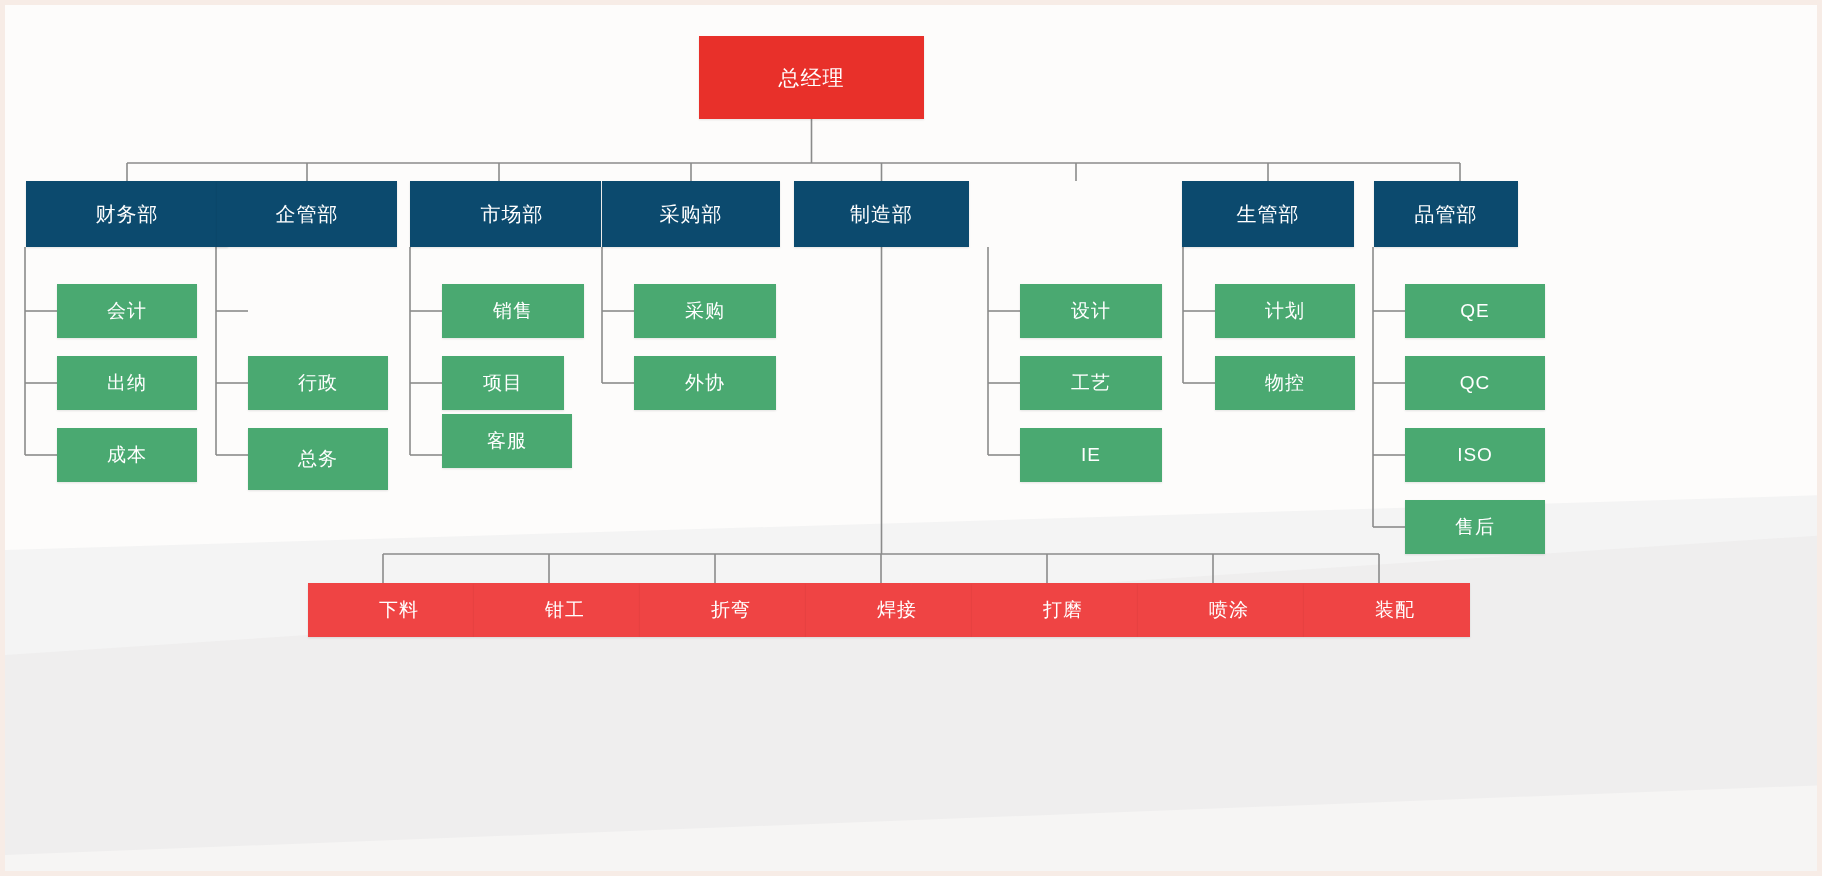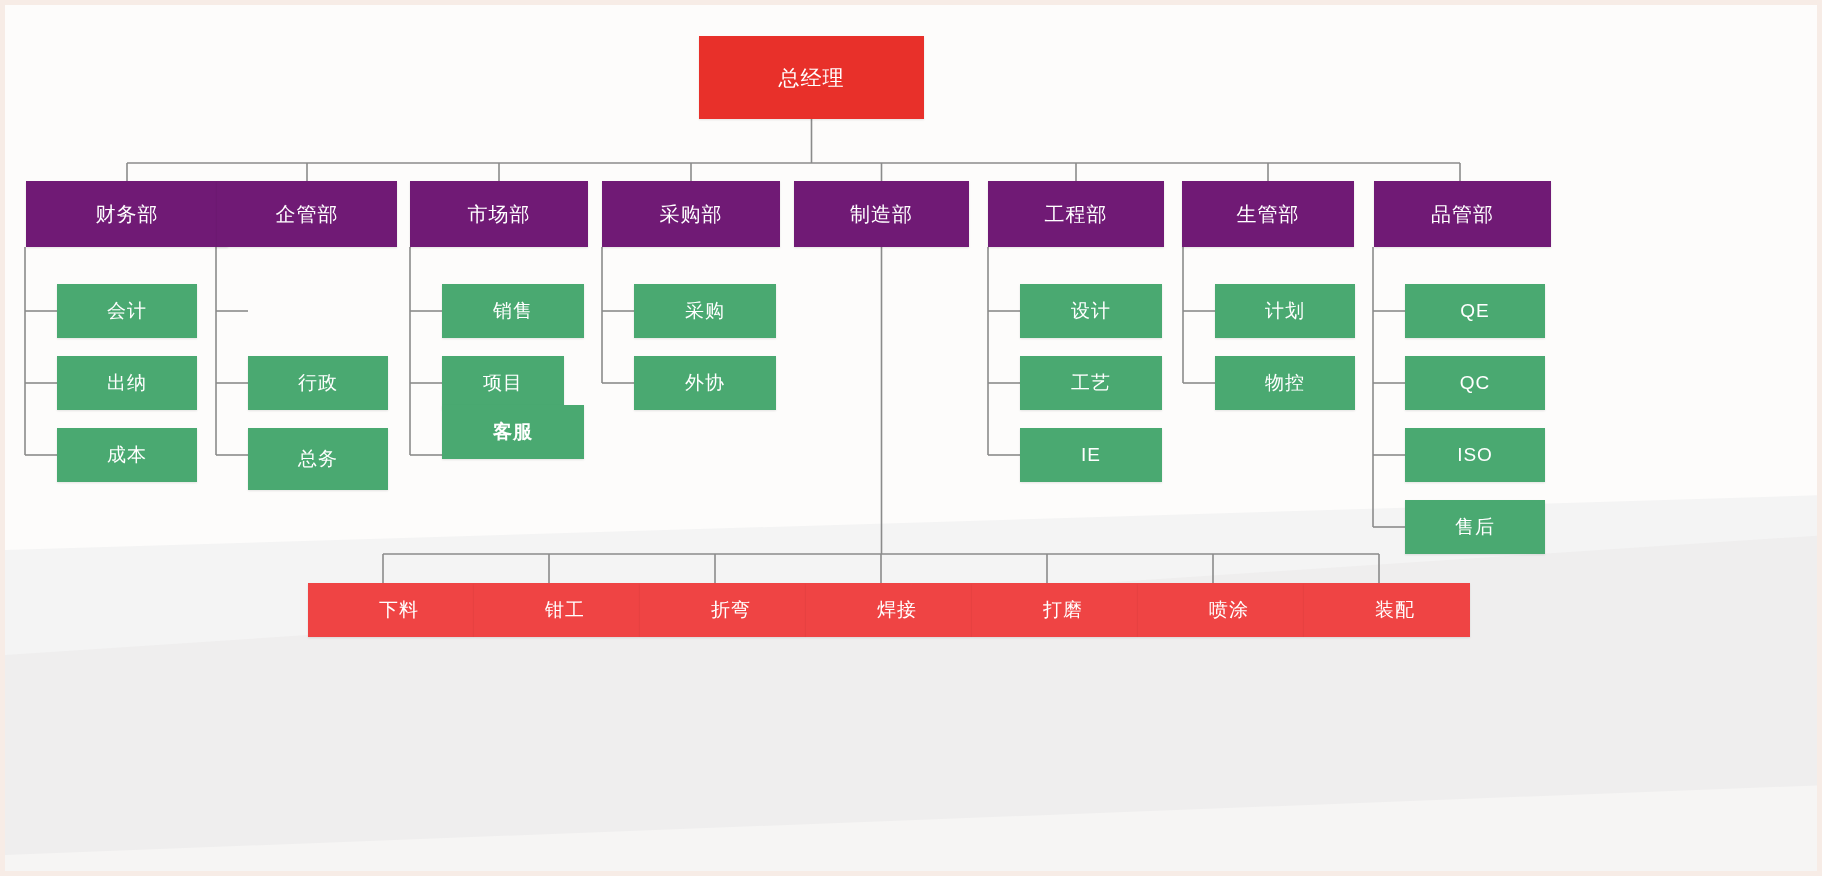--- a/index.html
+++ b/index.html
@@ -31,21 +31,21 @@
   .node{
     position:absolute;
     display:flex;align-items:center;justify-content:center;
     color:#ffffff;
     text-align:center;
     box-shadow:0 1px 2px rgba(0,0,0,0.10);
     letter-spacing:1px;
     user-select:none;
   }
   .node-root{background:#e8302a;font-size:21px;}
-  .node-dept{background:#701a75;font-size:20px;}
+  .node-dept{background:#0c4a6e;font-size:20px;}
   .node-sub{background:#4aa971;font-size:19px;}
   .node-proc{background:#ef4444;font-size:19px;padding-left:16px;}
 
   svg.links{position:absolute;left:0;top:0;width:1822px;height:876px;pointer-events:none;}
   svg.links line, svg.links path{stroke:#8b8b8b;stroke-width:1.6;fill:none;}
 </style>
 </head>
 <body>
 
 <div id="canvas">
@@ -121,66 +121,63 @@
       </div>
       <div class="node node-dept" style="left: 212px; top: 176px; width: 180px; height: 66px;">
         <span>企管部</span>
       </div>
       <div class="node node-sub" style="left: 243px; top: 351px; width: 140px; height: 54px;">
         <span>行政</span>
       </div>
       <div class="node node-sub" style="left: 243px; top: 423px; width: 140px; height: 62px;">
         <span>总务</span>
       </div>
-      <div class="node node-dept" style="left: 405px; top: 176px; width: 178px; height: 66px;">
+      <div class="node node-dept" style="left: 405px; top: 176px; width: 178px; height: 66px; padding-left: 13px;">
         <span>市场部</span>
       </div>
       <div class="node node-sub" style="left: 437px; top: 279px; width: 142px; height: 54px;">
         <span>销售</span>
       </div>
       <div class="node node-sub" style="left: 437px; top: 351px; width: 122px; height: 54px;">
         <span>项目</span>
       </div>
-      <div class="node node-sub" style="left: 437px; top: 400px; width: 142px; height: 54px; font-weight: bold;">
+      <div class="node node-sub" style="left: 437px; top: 409px; width: 130px; height: 54px;">
         <span>客服</span>
       </div>
       <div class="node node-dept" style="left: 597px; top: 176px; width: 178px; height: 66px;">
         <span>采购部</span>
       </div>
       <div class="node node-sub" style="left: 629px; top: 279px; width: 142px; height: 54px;">
         <span>采购</span>
       </div>
       <div class="node node-sub" style="left: 629px; top: 351px; width: 142px; height: 54px;">
         <span>外协</span>
       </div>
       <div class="node node-dept" style="left: 789px; top: 176px; width: 175px; height: 66px;">
         <span>制造部</span>
       </div>
-      <div class="node node-dept" style="left: 983px; top: 176px; width: 176px; height: 66px;">
-        <span>工程部</span>
-      </div>
       <div class="node node-sub" style="left: 1015px; top: 279px; width: 142px; height: 54px;">
         <span>设计</span>
       </div>
       <div class="node node-sub" style="left: 1015px; top: 351px; width: 142px; height: 54px;">
         <span>工艺</span>
       </div>
       <div class="node node-sub" style="left: 1015px; top: 423px; width: 142px; height: 54px;">
         <span>IE</span>
       </div>
       <div class="node node-dept" style="left: 1177px; top: 176px; width: 172px; height: 66px;">
         <span>生管部</span>
       </div>
       <div class="node node-sub" style="left: 1210px; top: 279px; width: 140px; height: 54px;">
         <span>计划</span>
       </div>
       <div class="node node-sub" style="left: 1210px; top: 351px; width: 140px; height: 54px;">
         <span>物控</span>
       </div>
-      <div class="node node-dept" style="left: 1369px; top: 176px; width: 177px; height: 66px;">
+      <div class="node node-dept" style="left: 1369px; top: 176px; width: 144px; height: 66px;">
         <span>品管部</span>
       </div>
       <div class="node node-sub" style="left: 1400px; top: 279px; width: 140px; height: 54px;">
         <span>QE</span>
       </div>
       <div class="node node-sub" style="left: 1400px; top: 351px; width: 140px; height: 54px;">
         <span>QC</span>
       </div>
       <div class="node node-sub" style="left: 1400px; top: 423px; width: 140px; height: 54px;">
         <span>ISO</span>

